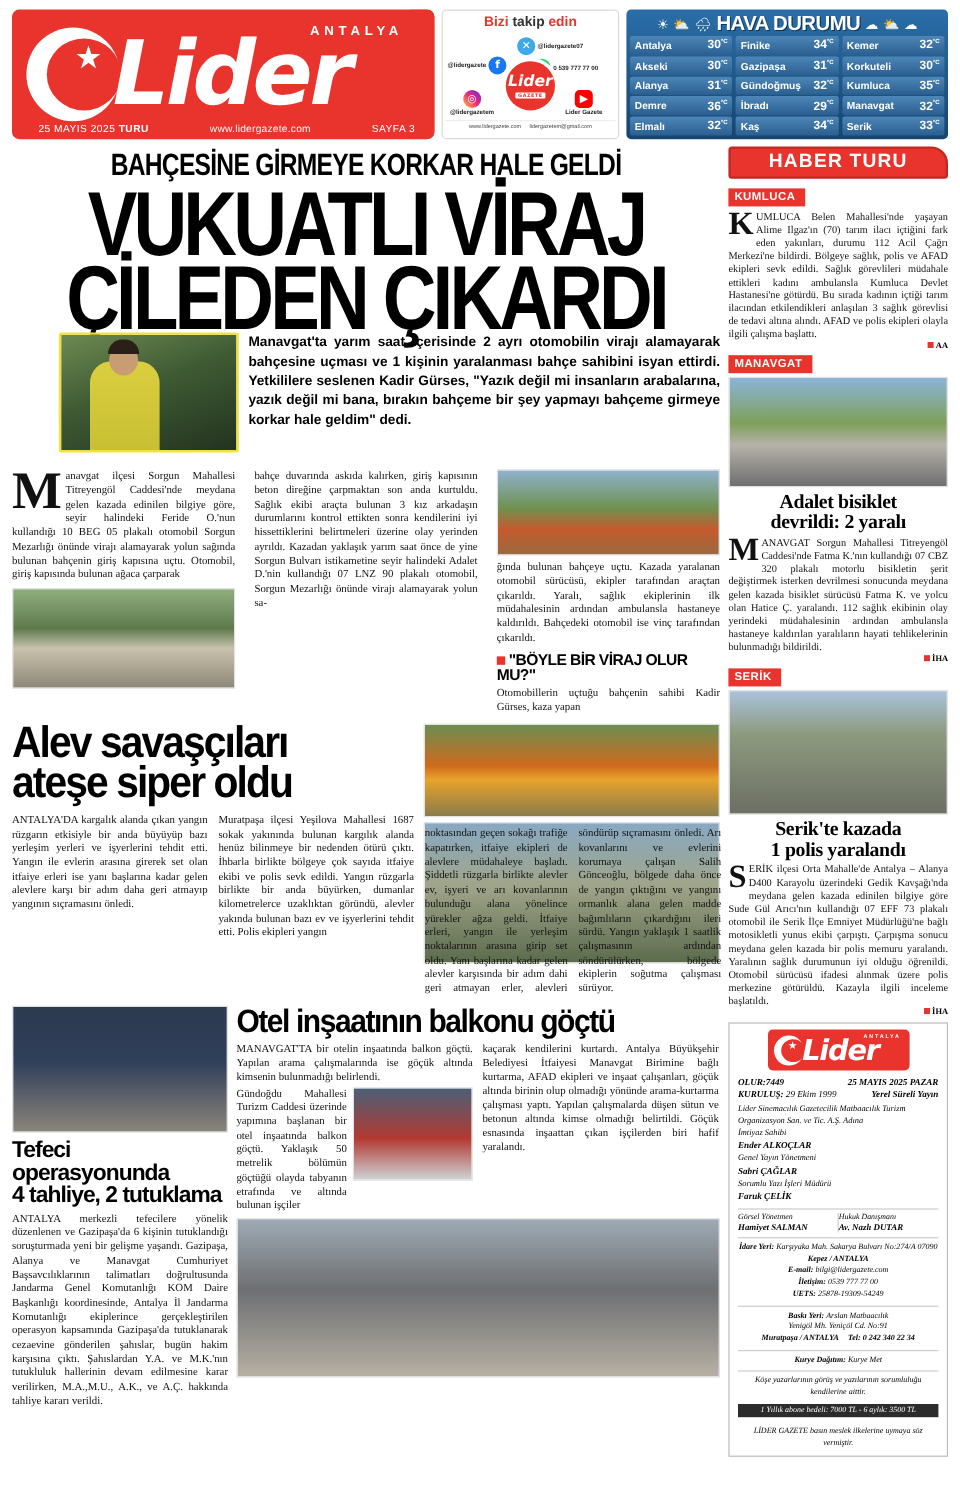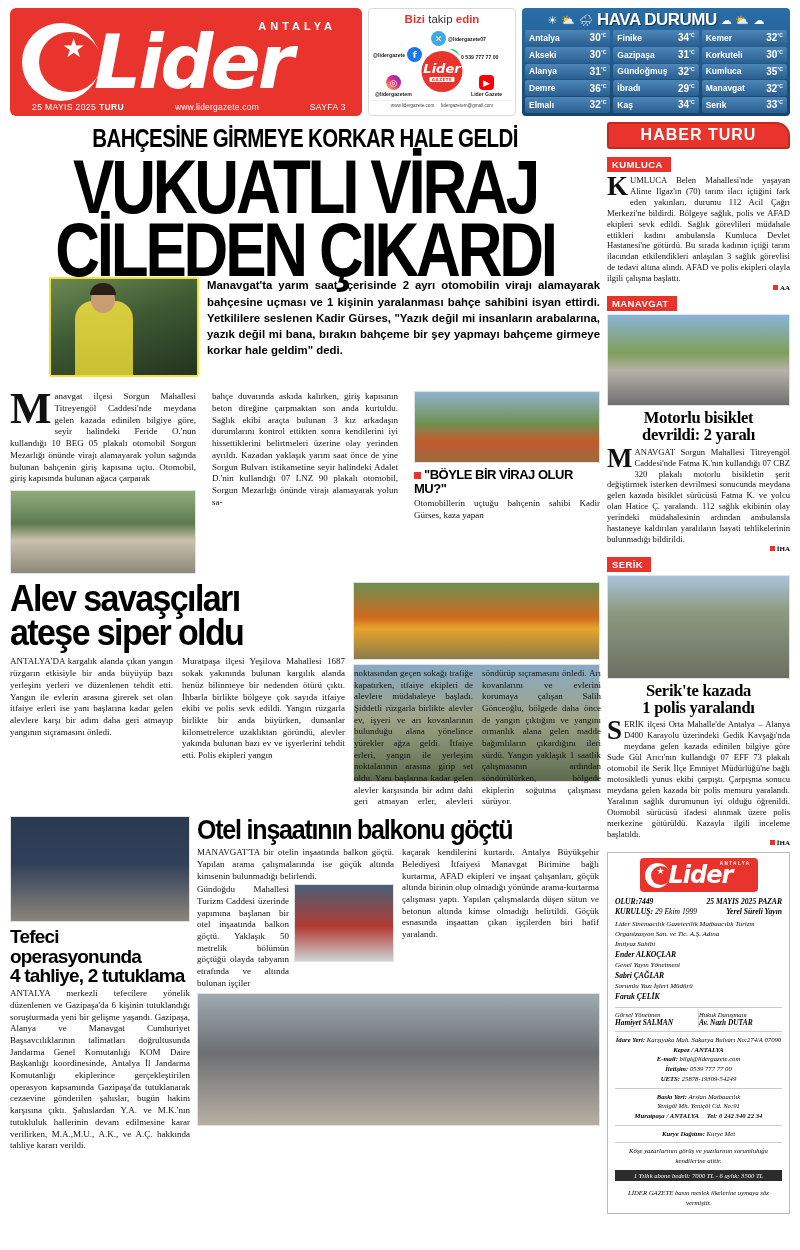--- a/index.html
+++ b/index.html
@@ -54,21 +54,21 @@
 
   
   .social-box{
     width:148px; border:1px solid #d9d9d9; border-radius:4px;
     position:relative; background:#fff; padding:2px;
   }
   .social-title{
     text-align:center; font-family:"Liberation Sans", sans-serif;
     font-size:11.5px; color:#e8342c; font-weight:bold; margin-top:2px;
   }
-  .social-title .dark{ color:#333; font-weight:normal;}
+  .social-title .dark{ color:#333; font-weight:bold;}
   .social-grid{ position:relative; height:74px; }
   .sg-item{ position:absolute; display:flex; align-items:center; gap:2px;
     font-family:"Liberation Sans", sans-serif; font-size:5.2px; color:#222; font-weight:bold;}
   .sbubble{ width:15px;height:15px;border-radius:50%;display:flex;align-items:center;justify-content:center;
     color:#fff; font-size:9px; font-family:"DejaVu Sans",sans-serif; font-weight:bold;}
   .center-logo{
     position:absolute; left:50%; top:26px; transform:translateX(-50%);
     width:41px;height:41px;border-radius:50%; background:#e8342c; color:#fff;
     display:flex;flex-direction:column;align-items:center;justify-content:center;
     font-family:"DejaVu Sans",sans-serif; font-weight:bold; font-style:italic; font-size:13px;
@@ -409,33 +409,34 @@
       <div class="cols3">
         <div class="c3">
           <div class="col-text dropcap">Manavgat ilçesi Sorgun Mahallesi Titreyengöl Caddesi'nde meydana gelen kazada edinilen bilgiye göre, seyir halindeki Feride O.'nun kullandığı 10 BEG 05 plakalı otomobil Sorgun Mezarlığı önünde virajı alamayarak yolun sağında bulunan bahçenin giriş kapısına uçtu. Otomobil, giriş kapısında bulunan ağaca çarparak</div>
           <div class="photo ph-road" style="height:84px;margin-top:5px;"></div>
         </div>
         <div class="c3">
           <div class="col-text">bahçe duvarında askıda kalırken, giriş kapısının beton direğine çarpmaktan son anda kurtuldu. Sağlık ekibi araçta bulunan 3 kız arkadaşın durumlarını kontrol ettikten sonra kendilerini iyi hissettiklerini belirtmeleri üzerine olay yerinden ayrıldı. Kazadan yaklaşık yarım saat önce de yine Sorgun Bulvarı istikametine seyir halindeki Adalet D.'nin kullandığı 07 LNZ 90 plakalı otomobil, Sorgun Mezarlığı önünde virajı alamayarak yolun sa-</div>
         </div>
         <div class="c3">
           <div class="photo ph-crash" style="height:72px;margin-bottom:4px;"></div>
+          <div class="col-text">ğında bulunan bahçeye uçtu. Kazada yaralanan otomobil sürücüsü, ekipler tarafından araçtan çıkarıldı. Yaralı, sağlık ekiplerinin ilk müdahalesinin ardından ambulansla hastaneye kaldırıldı. Bahçedeki otomobil ise vinç tarafından çıkarıldı.</div>
           <div class="subhead"><span class="sq"></span><span>"BÖYLE BİR VİRAJ OLUR MU?"</span></div>
           <div class="col-text">Otomobillerin uçtuğu bahçenin sahibi Kadir Gürses, kaza yapan</div>
         </div>
       </div>
 
       <div class="story2">
         <div class="story2-left">
           <div class="mid-head">
             <div>Alev savaşçıları</div>
             <div>ateşe siper oldu</div>
           </div>
           <div class="twocol">
-            <div class="col-text">ANTALYA'DA kargalık alanda çıkan yangın rüzgarın etkisiyle bir anda büyüyüp bazı yerleşim yerleri ve düzenlenen tehdit etti. Yangın ile evlerin arasına girerek set olan itfaiye erleri ise yanı başlarına kadar gelen alevlere karşı bir adım daha geri atmayıp yangının sıçramasını önledi.</div>
+            <div class="col-text">ANTALYA'DA kargalık alanda çıkan yangın rüzgarın etkisiyle bir anda büyüyüp bazı yerleşim yerleri ve işyerlerini tehdit etti. Yangın ile evlerin arasına girerek set olan itfaiye erleri ise yanı başlarına kadar gelen alevlere karşı bir adım daha geri atmayıp yangının sıçramasını önledi.</div>
             <div class="col-text" style="margin-top:2px;">Muratpaşa ilçesi Yeşilova Mahallesi 1687 sokak yakınında bulunan kargılık alanda henüz bilinmeye bir nedenden ötürü çıktı. İhbarla birlikte bölgeye çok sayıda itfaiye ekibi ve polis sevk edildi. Yangın rüzgarla birlikte bir anda büyürken, dumanlar kilometrelerce uzaklıktan göründü, alevler yakında bulunan bazı ev ve işyerlerini tehdit etti. Polis ekipleri yangın</div>
           </div>
         </div>
         <div style="width:247px;">
           <div class="photo ph-fire" style="height:78px;margin-bottom:4px;"></div>
           <div class="photo ph-fireman" style="height:118px;margin-bottom:4px;"></div>
         </div>
       </div>
       <div class="col-text" style="column-count:2;column-gap:9px;margin-top:-118px;margin-left:344px;width:247px;position:relative;">noktasından geçen sokağı trafiğe kapatırken, itfaiye ekipleri de alevlere müdahaleye başladı. Şiddetli rüzgarla birlikte alevler ev, işyeri ve arı kovanlarının bulunduğu alana yönelince yürekler ağza geldi. İtfaiye erleri, yangın ile yerleşim noktalarının arasına girip set oldu. Yanı başlarına kadar gelen alevler karşısında bir adım dahi geri atmayan erler, alevleri söndürüp sıçramasını önledi. Arı kovanlarını ve evlerini korumaya çalışan Salih Gönceoğlu, bölgede daha önce de yangın çıktığını ve yangını ormanlık alana gelen madde bağımlıların çıkardığını ileri sürdü. Yangın yaklaşık 1 saatlik çalışmasının ardından söndürülürken, bölgede ekiplerin soğutma çalışması sürüyor.</div>
 
@@ -477,21 +478,21 @@
         <div class="side-text">KUMLUCA Belen Mahallesi'nde yaşayan Alime Ilgaz'ın (70) tarım ilacı içtiğini fark eden yakınları, durumu 112 Acil Çağrı Merkezi'ne bildirdi. Bölgeye sağlık, polis ve AFAD ekipleri sevk edildi. Sağlık görevlileri müdahale ettikleri kadını ambulansla Kumluca Devlet Hastanesi'ne götürdü. Bu sırada kadının içtiği tarım ilacından etkilendikleri anlaşılan 3 sağlık görevlisi de tedavi altına alındı. AFAD ve polis ekipleri olayla ilgili çalışma başlattı.</div>
         <div style="text-align:right;font-size:7px;font-family:'Liberation Serif',serif;font-weight:bold;">
           <span class="src"><span class="sq"></span><span>AA</span></span>
         </div>
       </div>
 
       <div>
         <span class="city-tag">MANAVGAT</span>
         <div class="photo ph-truck" style="height:92px;"></div>
         <div class="side-head">
-          <div>Motorlu bisiklet</div>
+          <div>Adalet bisiklet</div>
           <div>devrildi: 2 yaralı</div>
         </div>
         <div class="side-text">MANAVGAT Sorgun Mahallesi Titreyengöl Caddesi'nde Fatma K.'nın kullandığı 07 CBZ 320 plakalı motorlu bisikletin şerit değiştirmek isterken devrilmesi sonucunda meydana gelen kazada bisiklet sürücüsü Fatma K. ve yolcu olan Hatice Ç. yaralandı. 112 sağlık ekibinin olay yerindeki müdahalesinin ardından ambulansla hastaneye kaldırılan yaralıların hayati tehlikelerinin bulunmadığı bildirildi.</div>
         <div style="text-align:right;font-size:7px;font-family:'Liberation Serif',serif;font-weight:bold;">
           <span class="src"><span class="sq"></span><span>İHA</span></span>
         </div>
       </div>
 
       <div>
         <span class="city-tag">SERİK</span>

